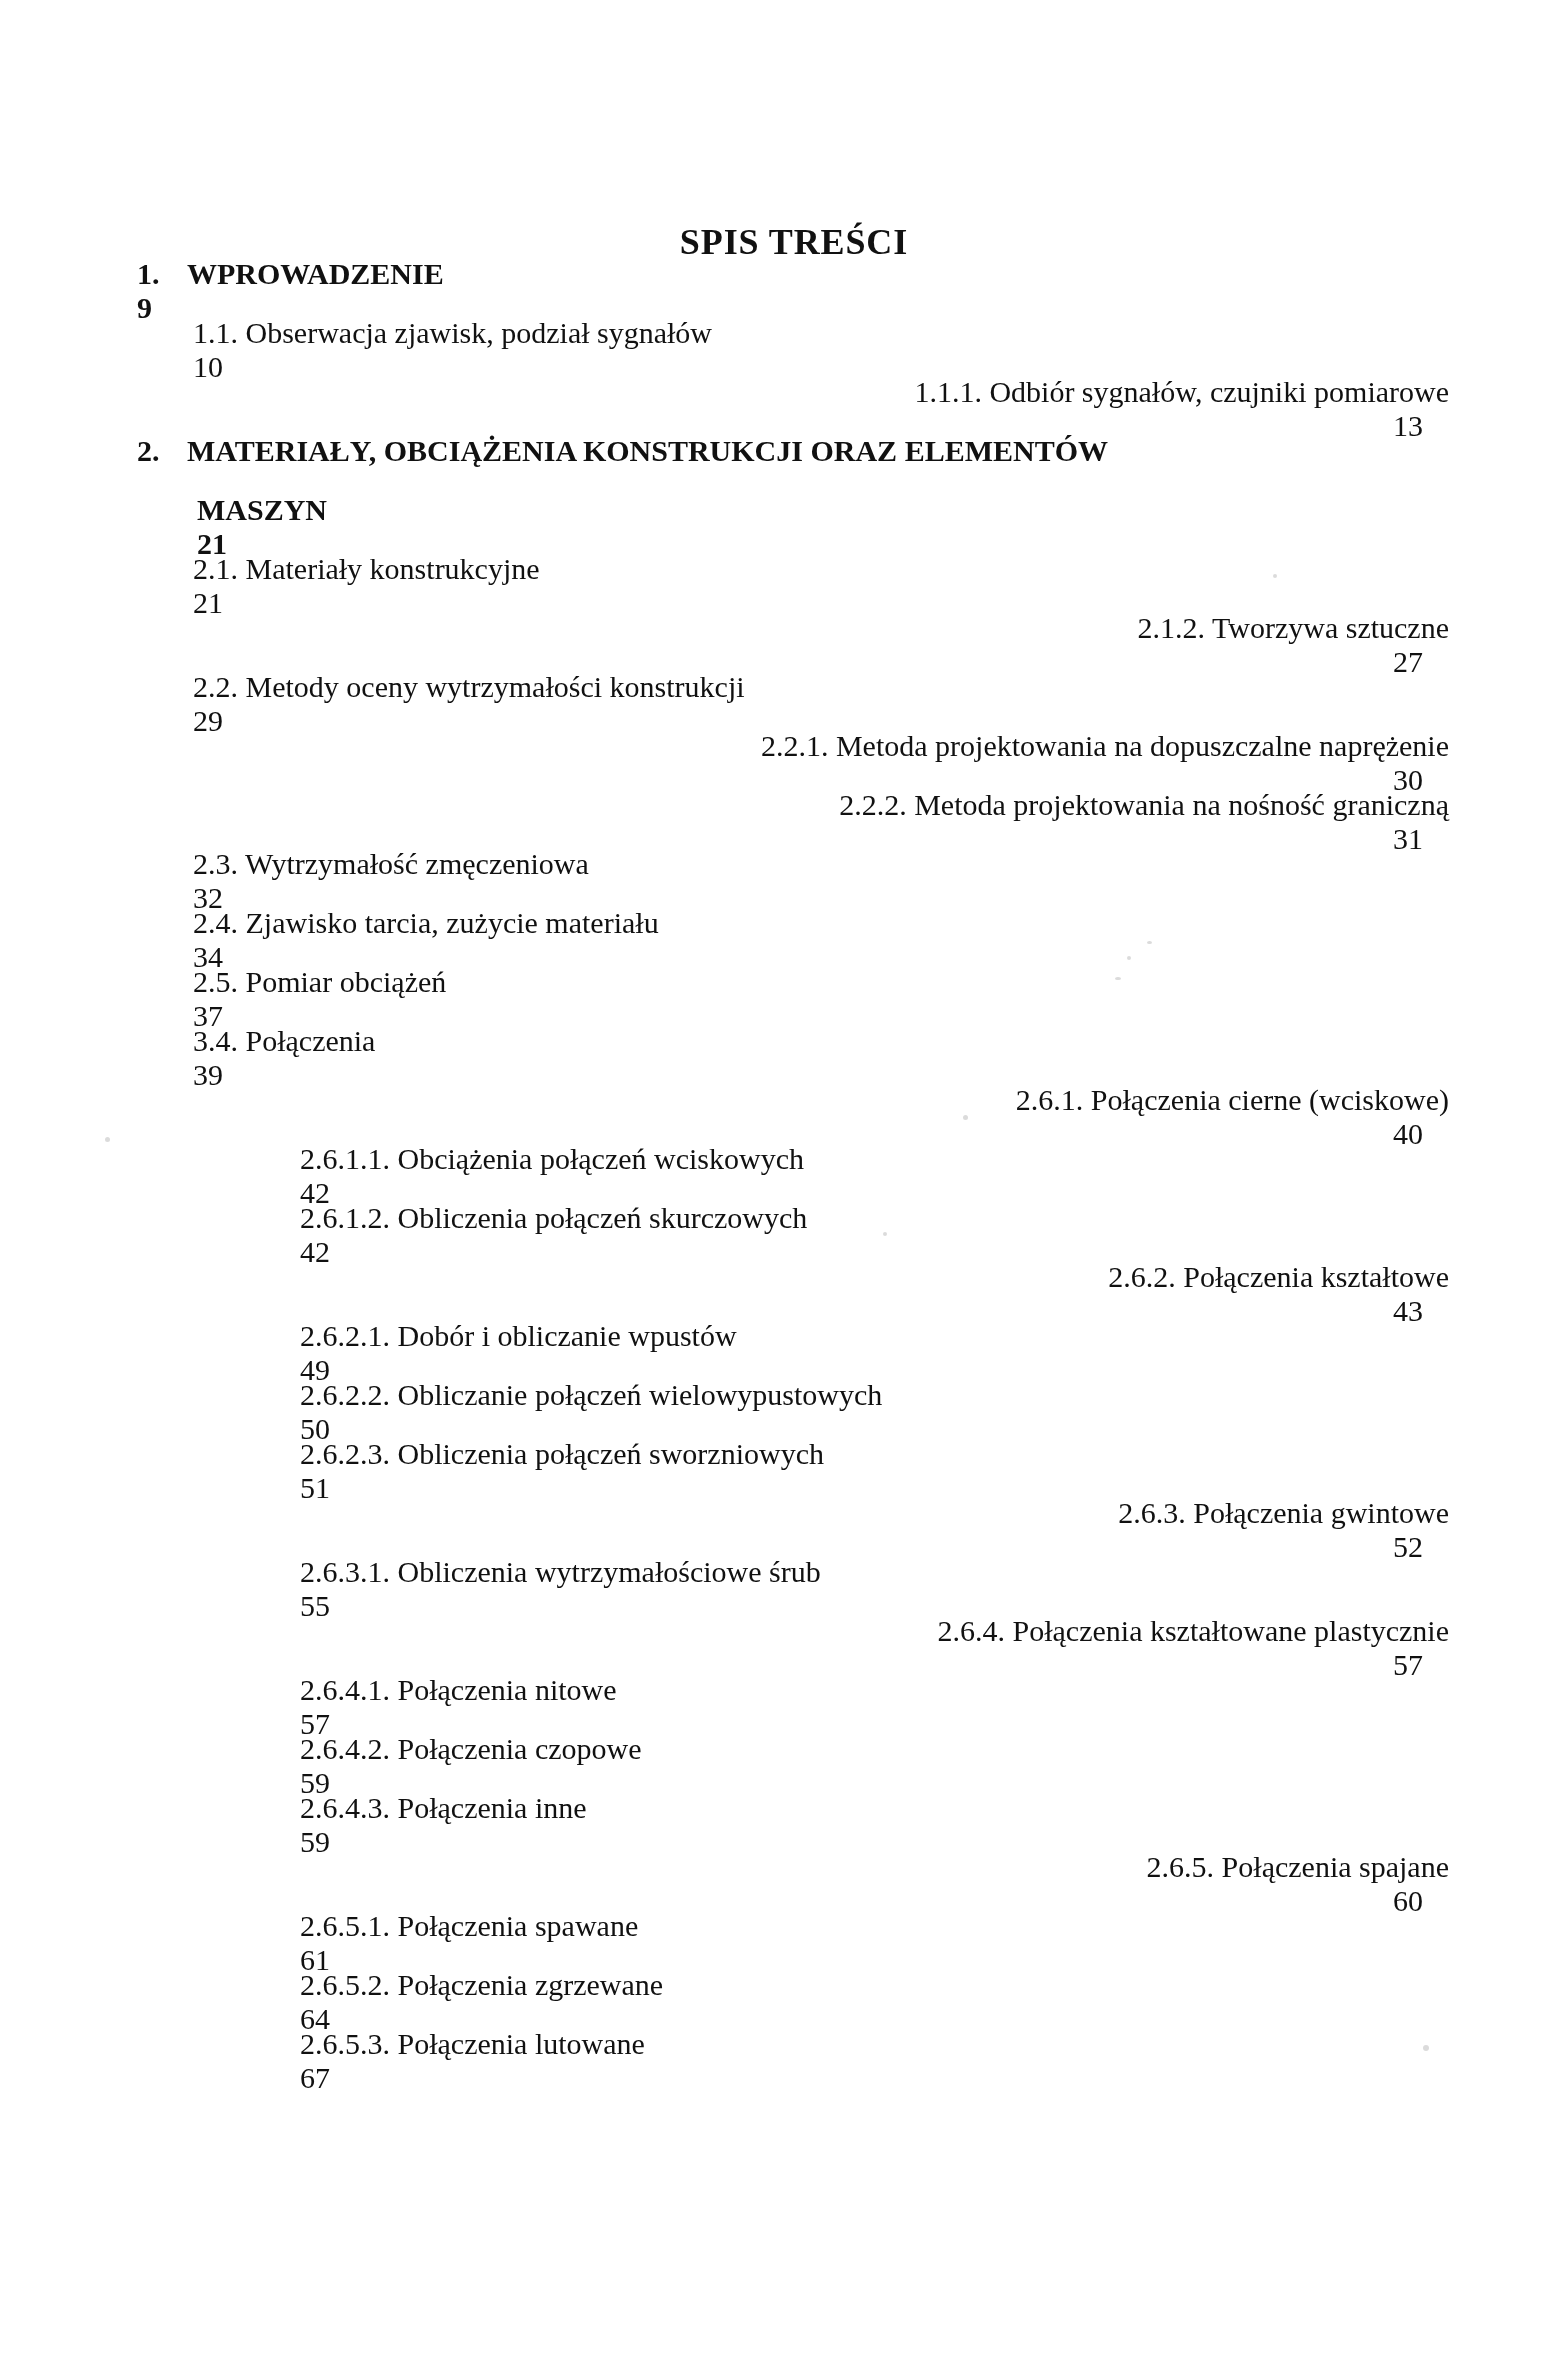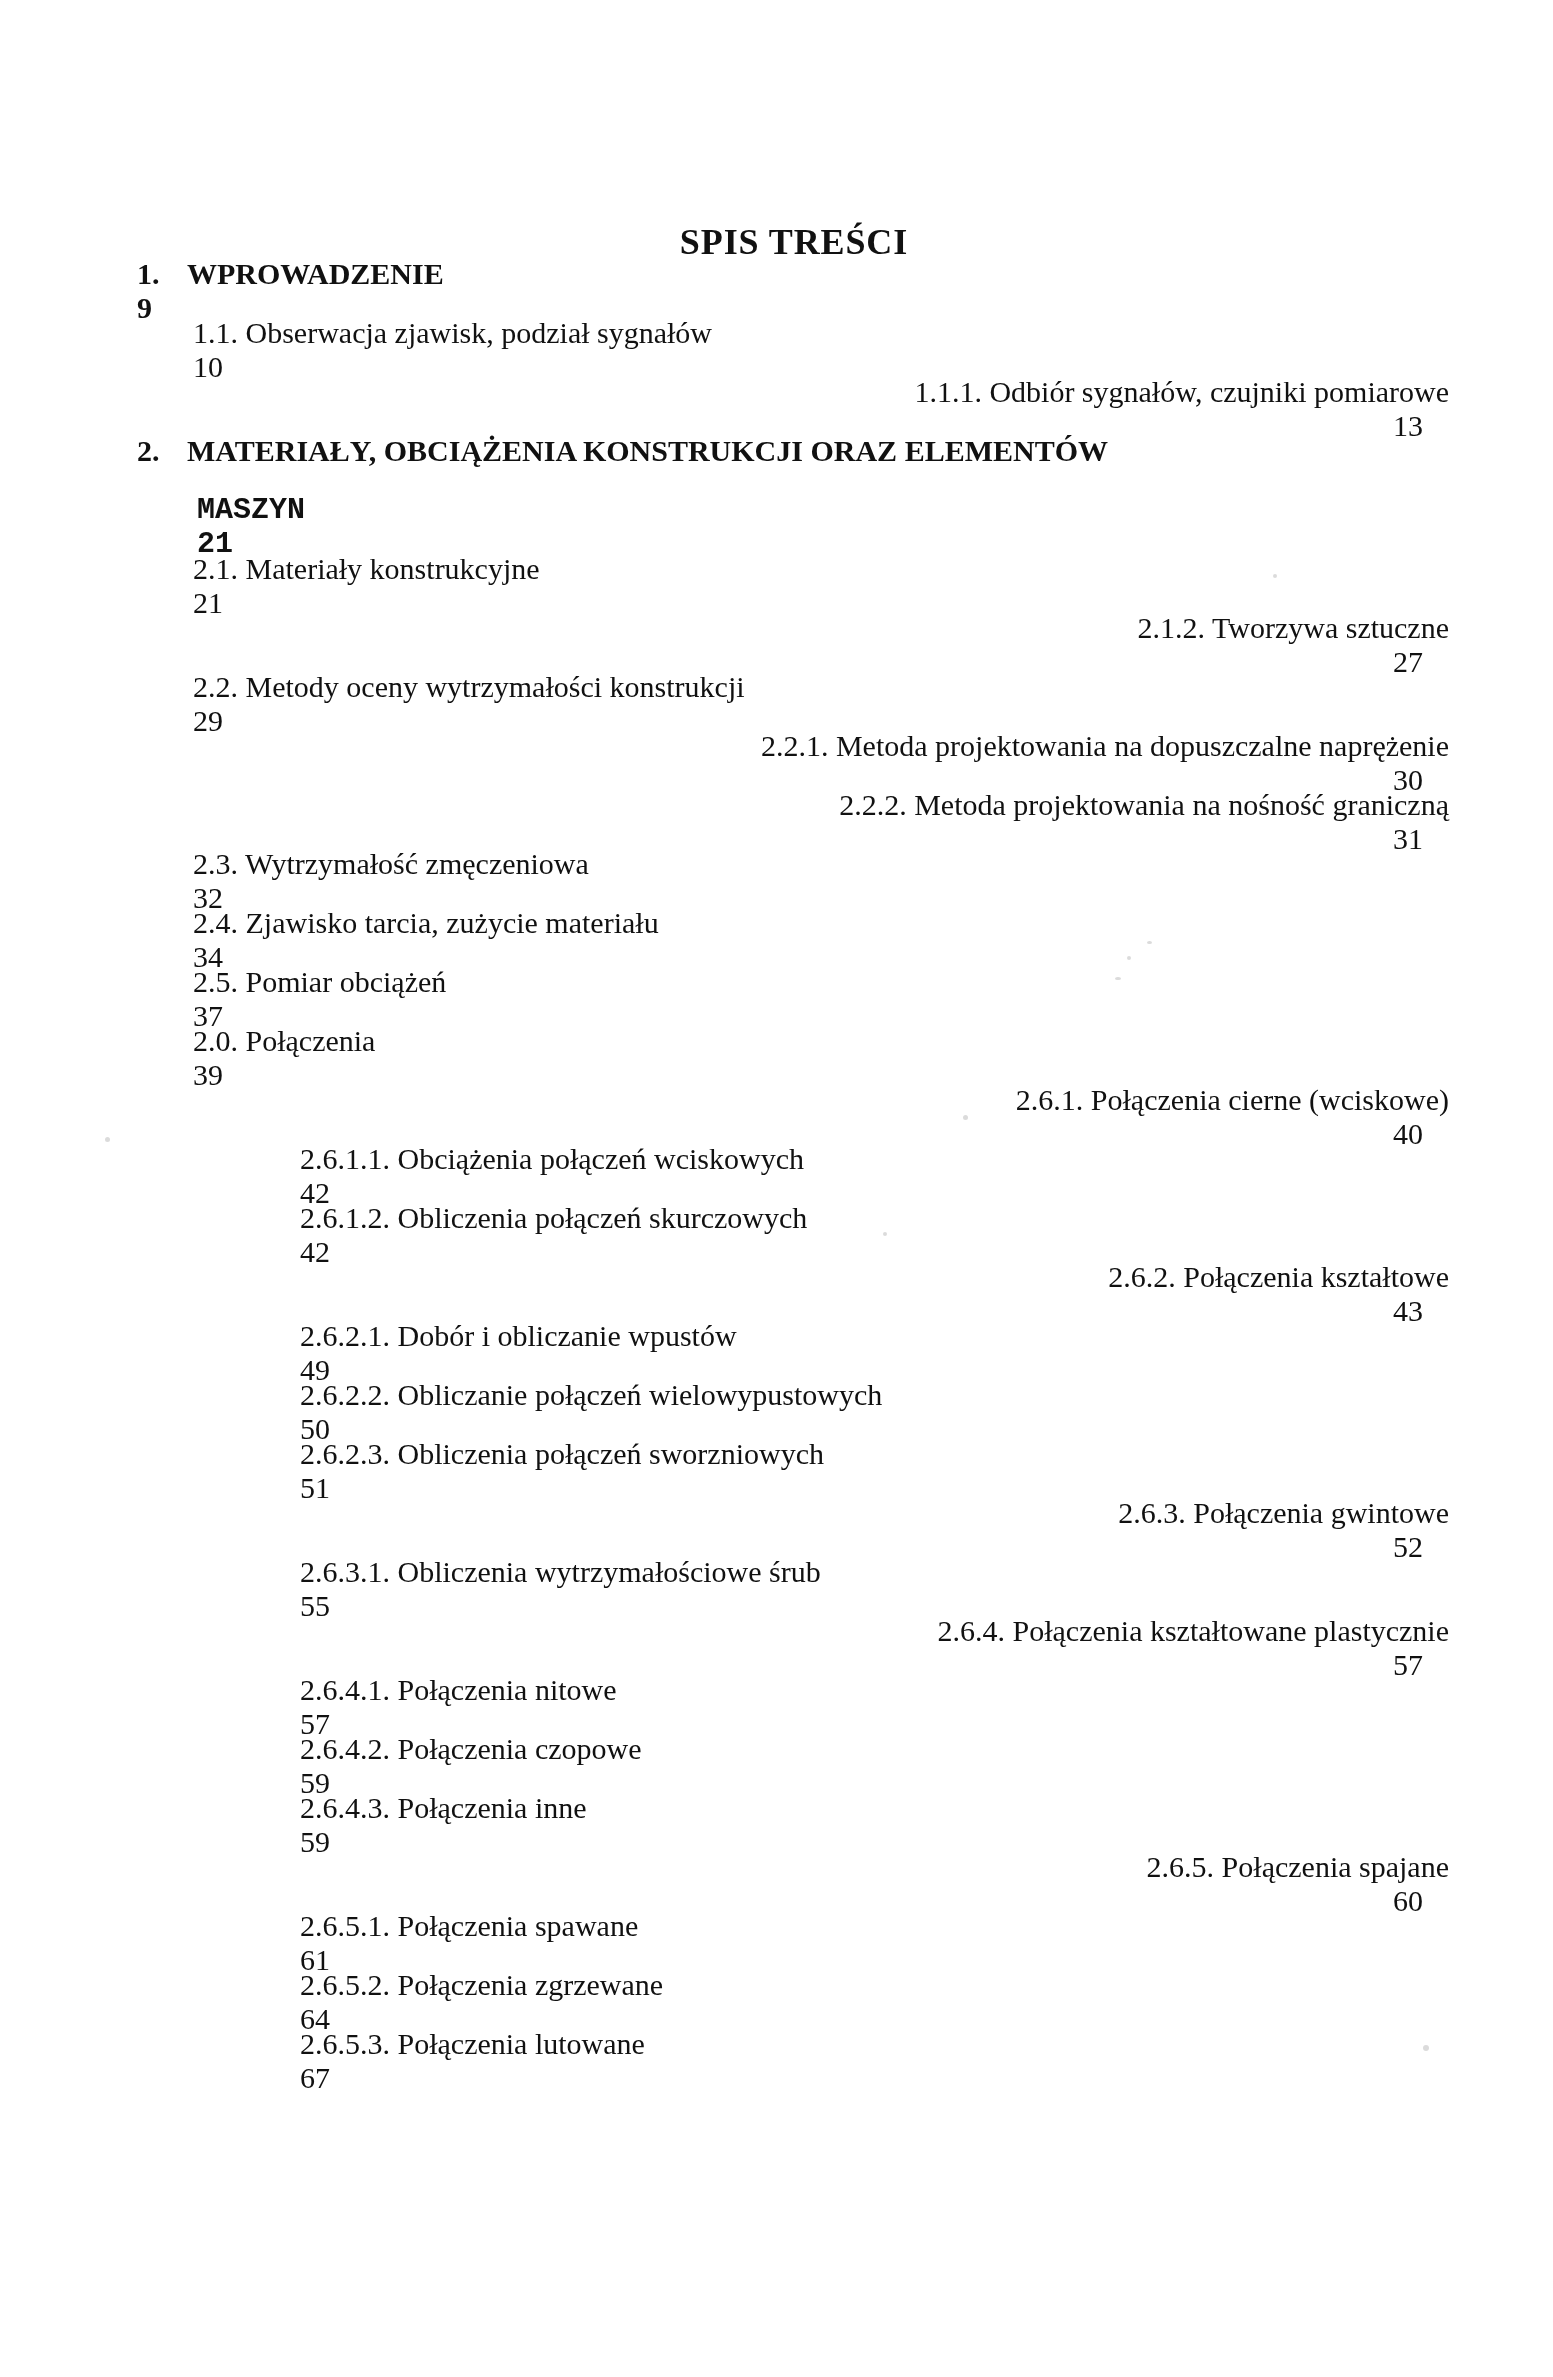--- a/index.html
+++ b/index.html
@@ -54,21 +54,21 @@
   .row .filler {
     flex: 1 1 auto;
   }
   .row .page-num {
     flex: 0 0 77px;
     text-align: right;
     padding-right: 26px;
     font-size: 30px;
   }
   .lvl0 { padding-left: 0px; font-weight: bold; }
-  .lvl0b { padding-left: 60px; font-weight: bold; font-family: Liberation Mono, monospace; }
+  .lvl0b { padding-left: 60px; font-weight: bold; }
   .lvl1 { padding-left: 56px; }
   .lvl2 { padding-left: 107px; align-items: flex-end; }
   .lvl3 { padding-left: 163px; }
   .num-box {
     display: inline-block;
     width: 50px;
   }
   .speck {
     position: absolute;
     background: #bdbdbd;
@@ -143,21 +143,21 @@
         <span class="label"><span>2.4.</span><span> </span><span>Zjawisko tarcia, zużycie materiału</span></span>
         <span class="filler"></span>
         <span class="page-num">34</span>
       </div>
       <div class="row lvl1">
         <span class="label"><span>2.5.</span><span> </span><span>Pomiar obciążeń</span></span>
         <span class="filler"></span>
         <span class="page-num">37</span>
       </div>
       <div class="row lvl1">
-        <span class="label"><span>2.0.</span><span> </span><span>Połączenia</span></span>
+        <span class="label"><span>3.4.</span><span> </span><span>Połączenia</span></span>
         <span class="filler"></span>
         <span class="page-num">39</span>
       </div>
       <div class="row lvl2">
         <span class="label"><span>2.6.1.</span><span> </span><span>Połączenia cierne (wciskowe)</span></span>
         <span class="filler"></span>
         <span class="page-num">40</span>
       </div>
       <div class="row lvl3">
         <span class="label"><span>2.6.1.1.</span><span> </span><span>Obciążenia połączeń wciskowych</span></span>

